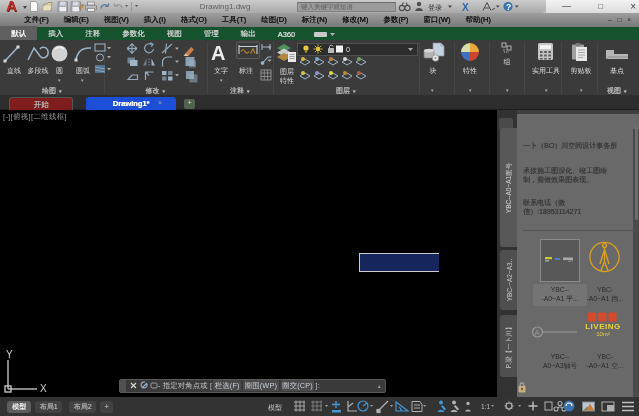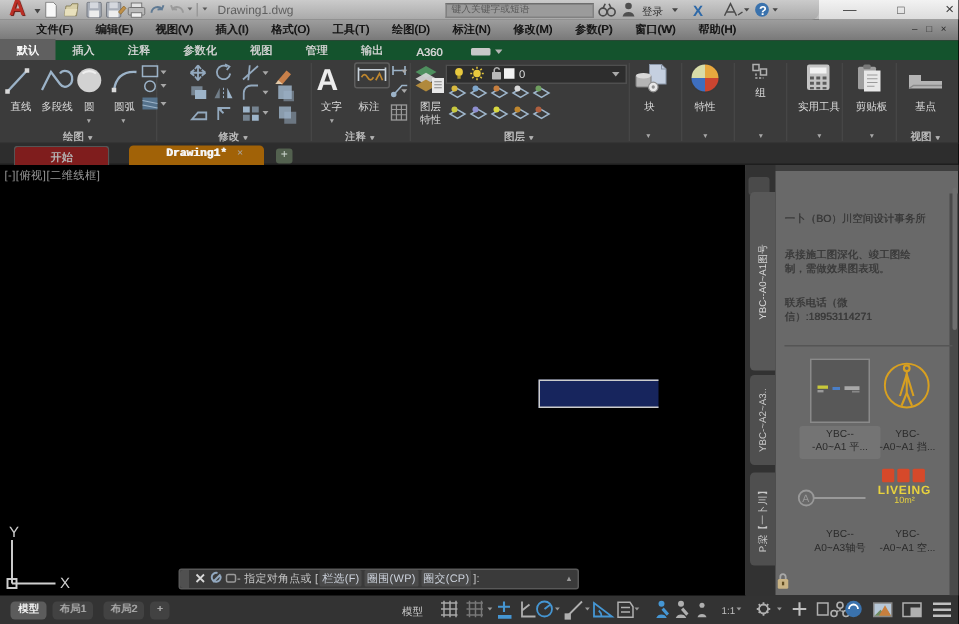--- a/index.html
+++ b/index.html
@@ -10,21 +10,21 @@
   svg { display:block; }
 
   
   #titlebar { left:0; top:0; width:639px; height:13px;
     background:linear-gradient(#d8d8d8,#bdbdbd); }
   #qatzone { left:0; top:0; width:546px; height:13px;
     background:linear-gradient(#cbcbcb,#a9a9a9); border-radius:0 0 5px 0; }
   #acadlogo { left:1px; top:-1px; width:21px; height:14px;
     font-weight:bold; font-size:15px; line-height:14px; color:#bb2f26; text-align:center;
     text-shadow:0.6px 0.8px 0.5px #6e1a12; }
-  #title { left:145px; top:2px; width:160px; font-size:8px; color:#5f5f5f; text-shadow:none;}
+  #title { left:145px; top:2px; width:160px; text-align:center; font-size:8px; color:#5f5f5f; text-shadow:none;}
   #searchbox { left:297px; top:1.5px; width:99px; height:10px; background:#9b9b9b;
     border:1px solid #818181; border-top-color:#6e6e6e; color:#5a5a5a; font-size:6.5px; line-height:8px;
     padding-left:3px; text-shadow:none; overflow:hidden; white-space:nowrap;}
   #winbtns { left:562px; top:1px; width:74px; height:11px; color:#3c3c3c; font-size:9px;
     display:flex; justify-content:space-between; text-shadow:none; line-height:11px;}
 
   
   #menubar { left:0; top:13px; width:639px; height:14px;
     background:linear-gradient(#9e9e9e,#787878); color:#111; font-size:7.5px;
     display:flex; align-items:center; padding-left:24px; }
@@ -47,21 +47,21 @@
   .tlabel { position:absolute; font-size:7px; color:#dcdcdc; text-align:center; text-shadow:none;}
   .dd { color:#b0b0b0; font-size:4.5px; }
   .ddm { position:absolute; font-size:4.5px; color:#a8a8a8; text-shadow:none;}
 
   
   #doctabs { left:0; top:96px; width:639px; height:14px; background:#2d2d2d;
     border-bottom:1px solid #1e1e1e;}
   .dtab { position:absolute; height:13px; font-size:7.5px; text-align:center;
           border-radius:3px 3px 0 0; line-height:13px;}
   #tab-start { left:9px; top:97px; width:64px; background:#7f1d1d; color:#b5b5b5; border:1px solid #555; border-bottom:none;}
-  #tab-dwg { left:86px; top:97px; width:90px; background:#a16207; color:#f5f5f5; font-weight:bold;font-family:Liberation Mono, monospace; }
+  #tab-dwg { left:86px; top:97px; width:90px; background:#1d4ed8; color:#f5f5f5; font-weight:bold; }
   #tab-x { left:158px; top:99px; font-size:7px; color:#aaa; text-shadow:none;}
   #tab-plus { left:184px; top:98.5px; width:11px; height:10px; border-radius:2px; background:#53614f;
      color:#cdd6cf; font-size:8px; line-height:8px; text-align:center; text-shadow:none;}
 
   
   #canvas { left:0; top:110px; width:439px; height:287px; background:#000; overflow:hidden; }
   #vplabel { left:3px; top:1.5px; font-size:7.5px; color:#999; text-shadow:none; letter-spacing:0.3px;}
   #selrect { left:359px; top:143px; width:138px; height:19px; background:#17255d;
     border:1.5px solid #cccccc; }
 

